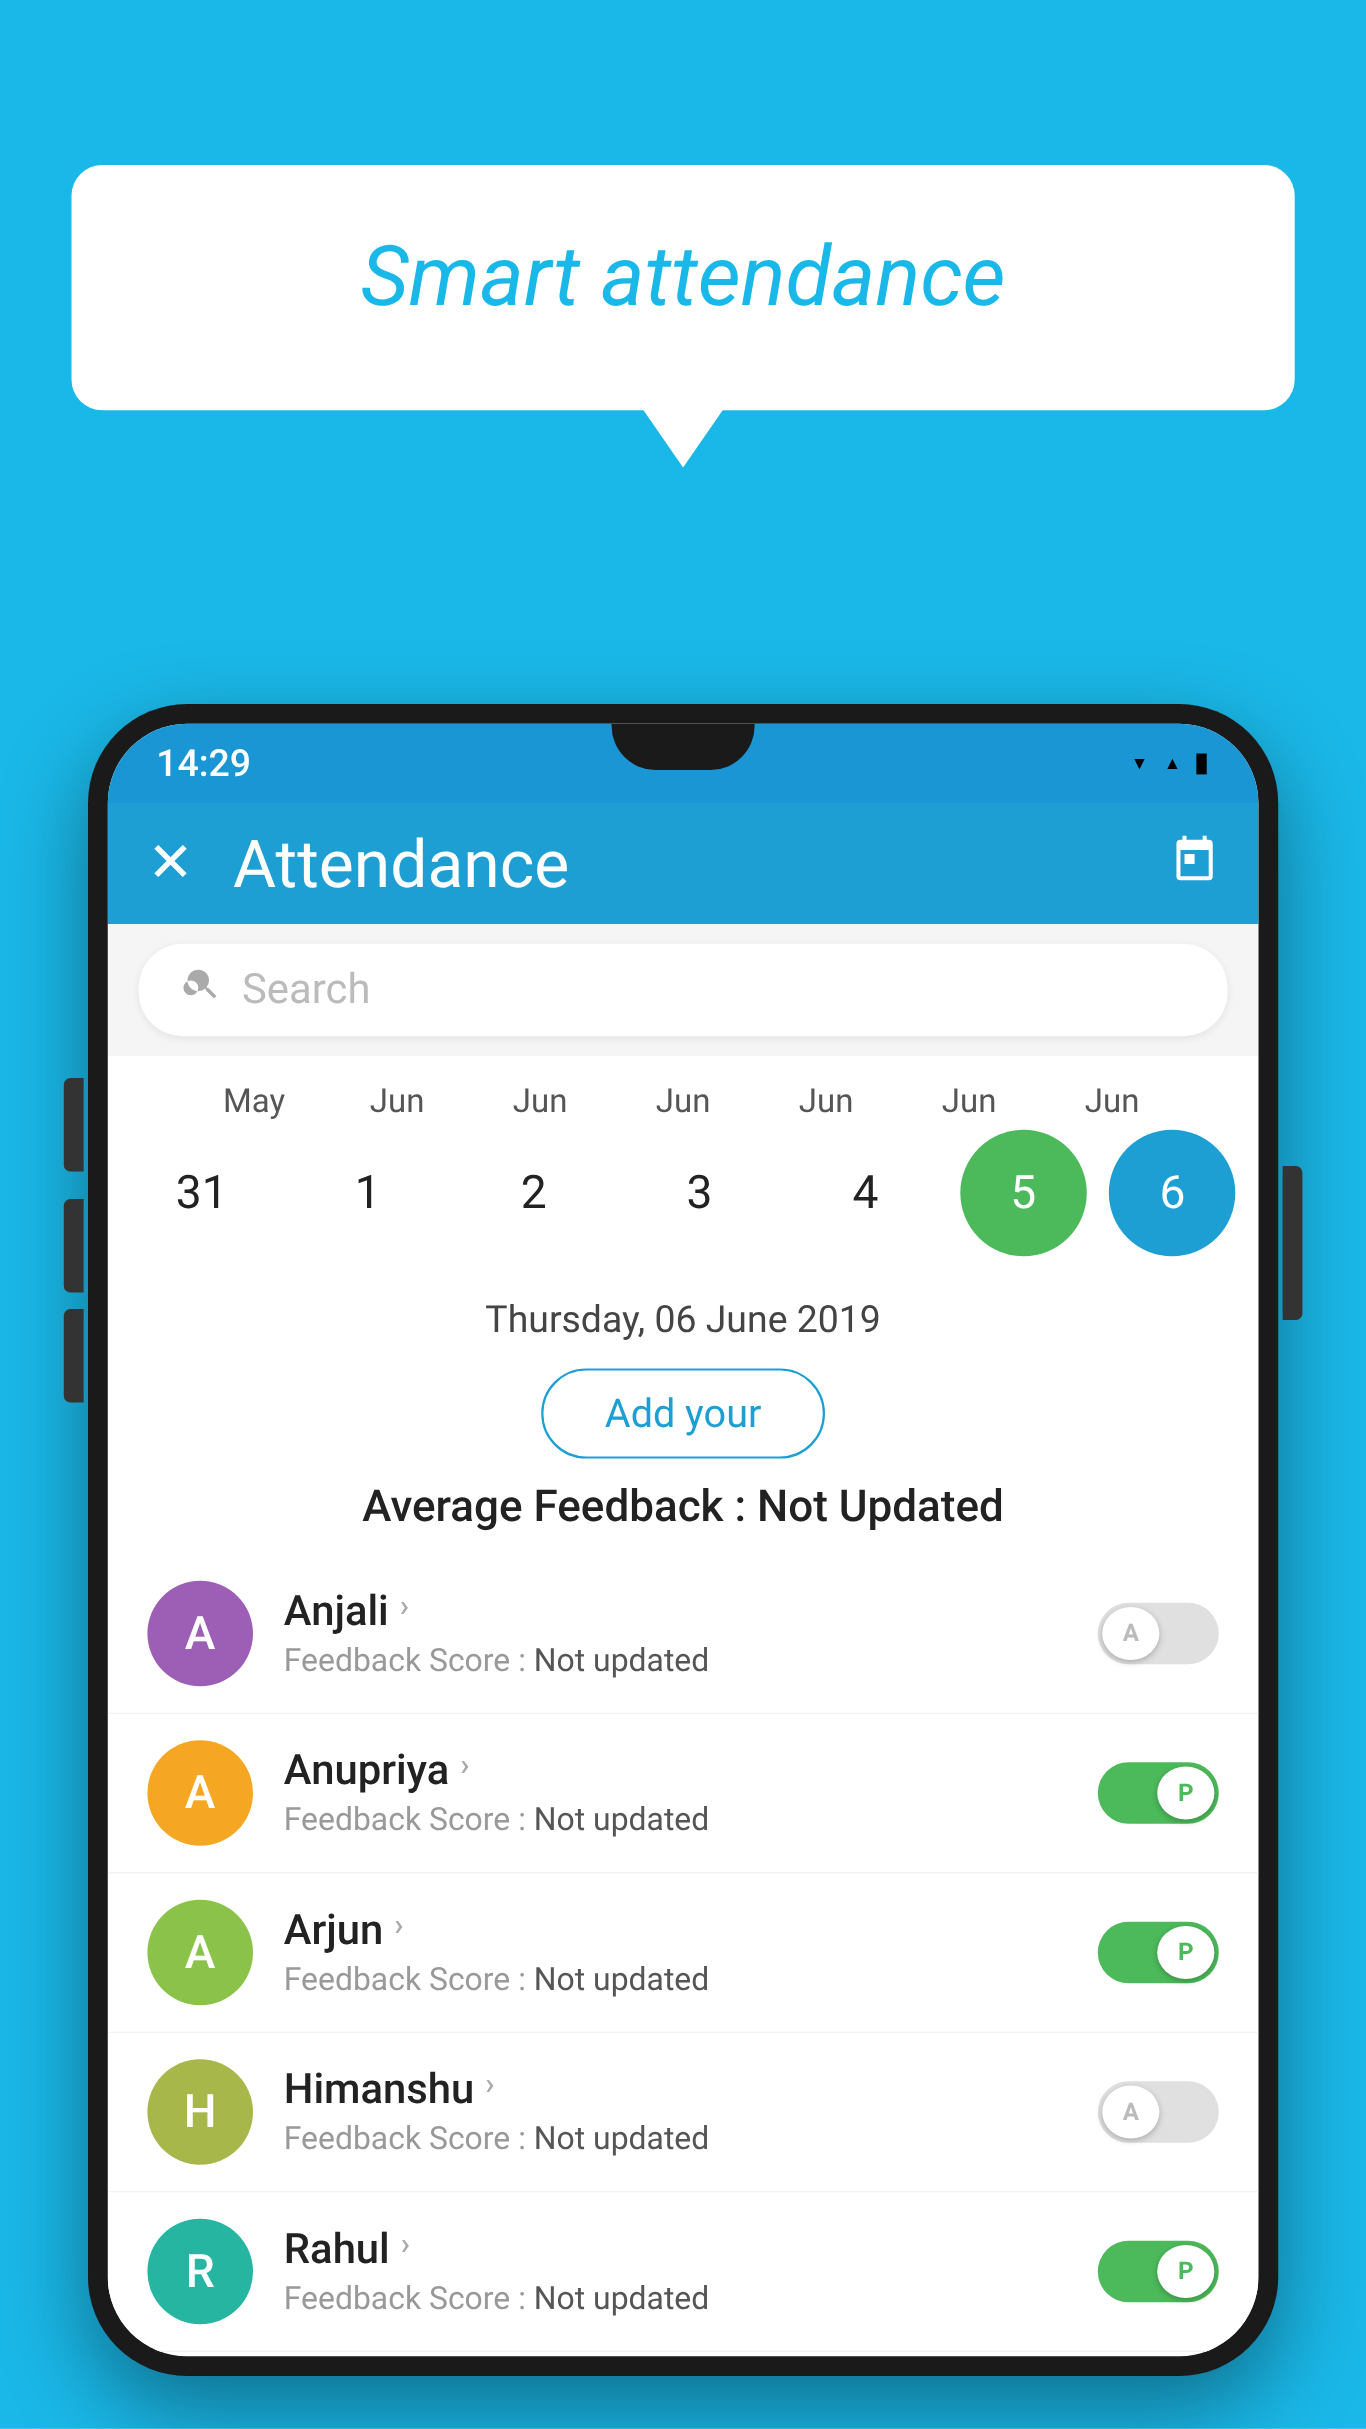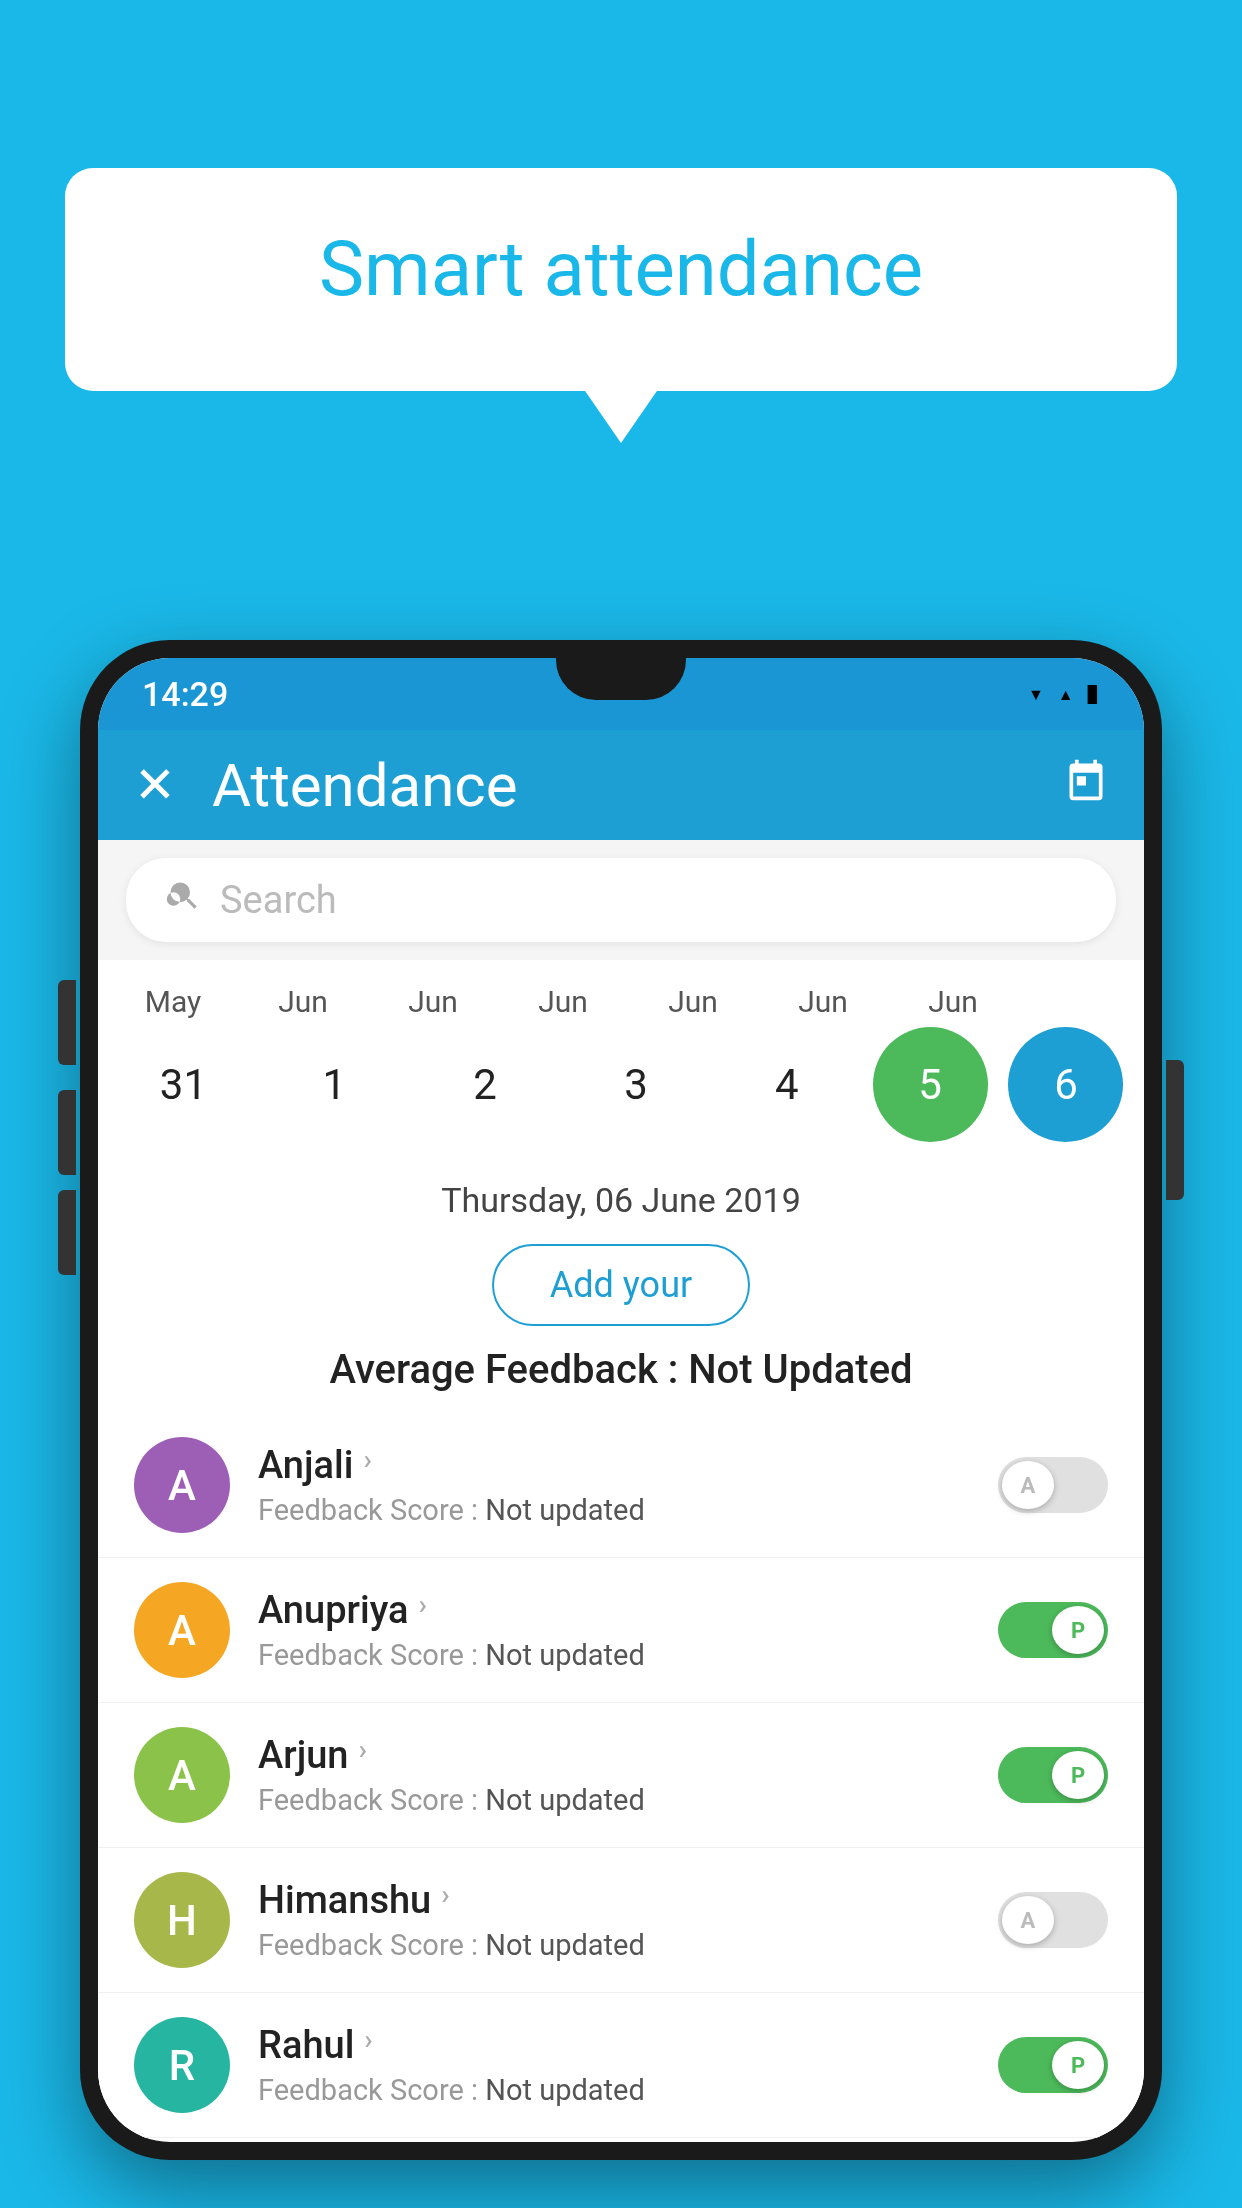--- a/index.html
+++ b/index.html
@@ -9,23 +9,24 @@
       height: 2208px;
       background-color: #1ab8e8;
       font-family: 'Roboto', Arial, sans-serif;
       overflow: hidden;
       position: relative;
     }
 
     
     .speech-bubble-container {
       position: absolute;
-      top: 168px;
+      top: 150px;
       left: 65px;
       right: 65px;
+      font-style: italic;
     }
 
     .speech-bubble {
       background: white;
       border-radius: 28px;
       padding: 60px 50px 55px;
       text-align: center;
       position: relative;
     }
 
@@ -203,21 +204,21 @@
     }
 
     
     .calendar-strip {
       background: white;
       padding: 24px 0 18px;
     }
 
     .cal-months-row {
       display: flex;
-      justify-content: flex-start;
+      justify-content: center;
       padding: 0 10px;
       margin-bottom: 8px;
     }
 
     .cal-month {
       font-size: 30px;
       color: #555;
       width: 130px;
       text-align: center;
     }

